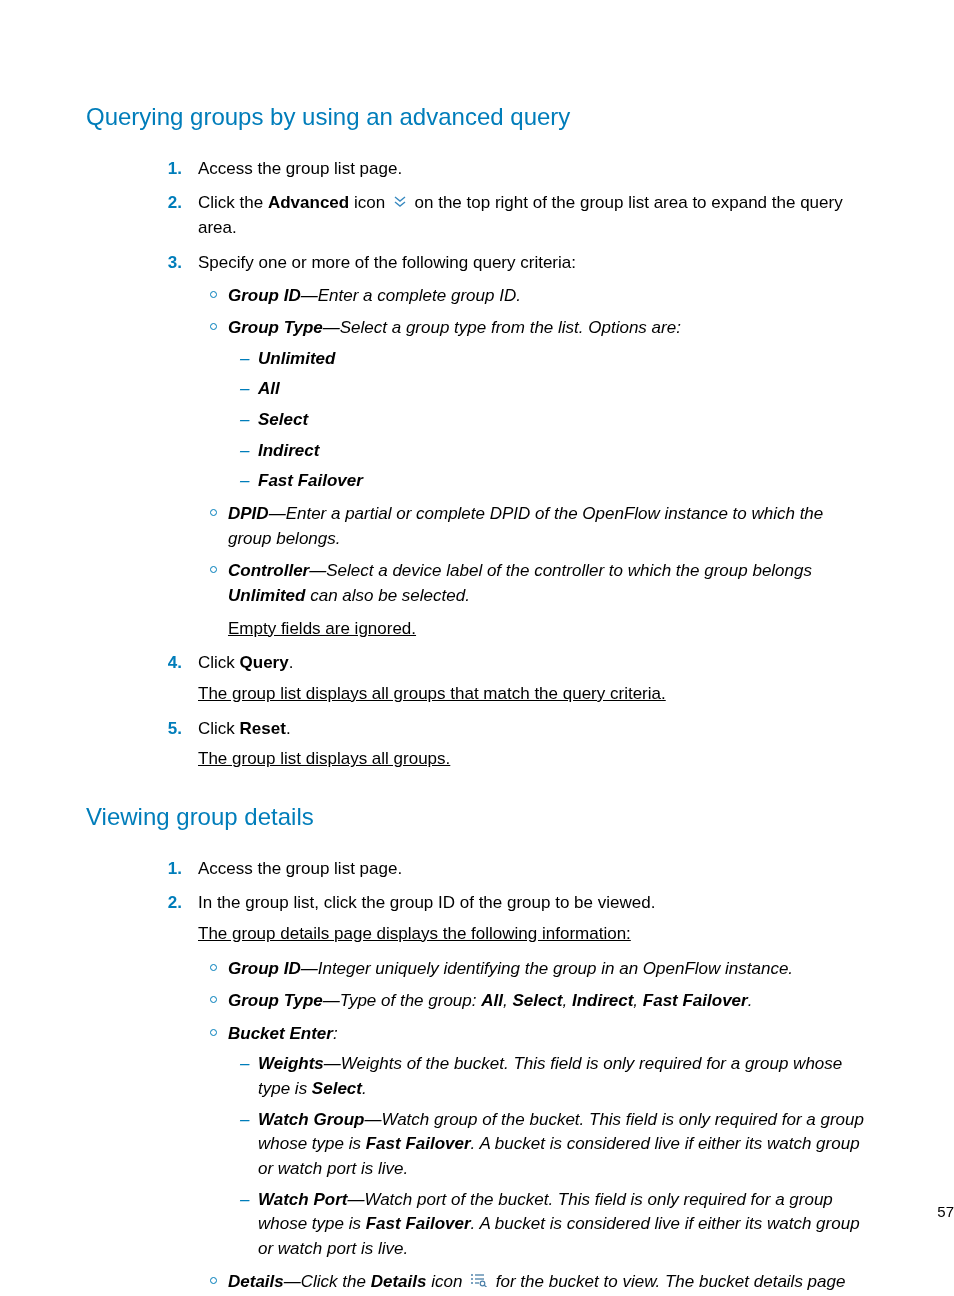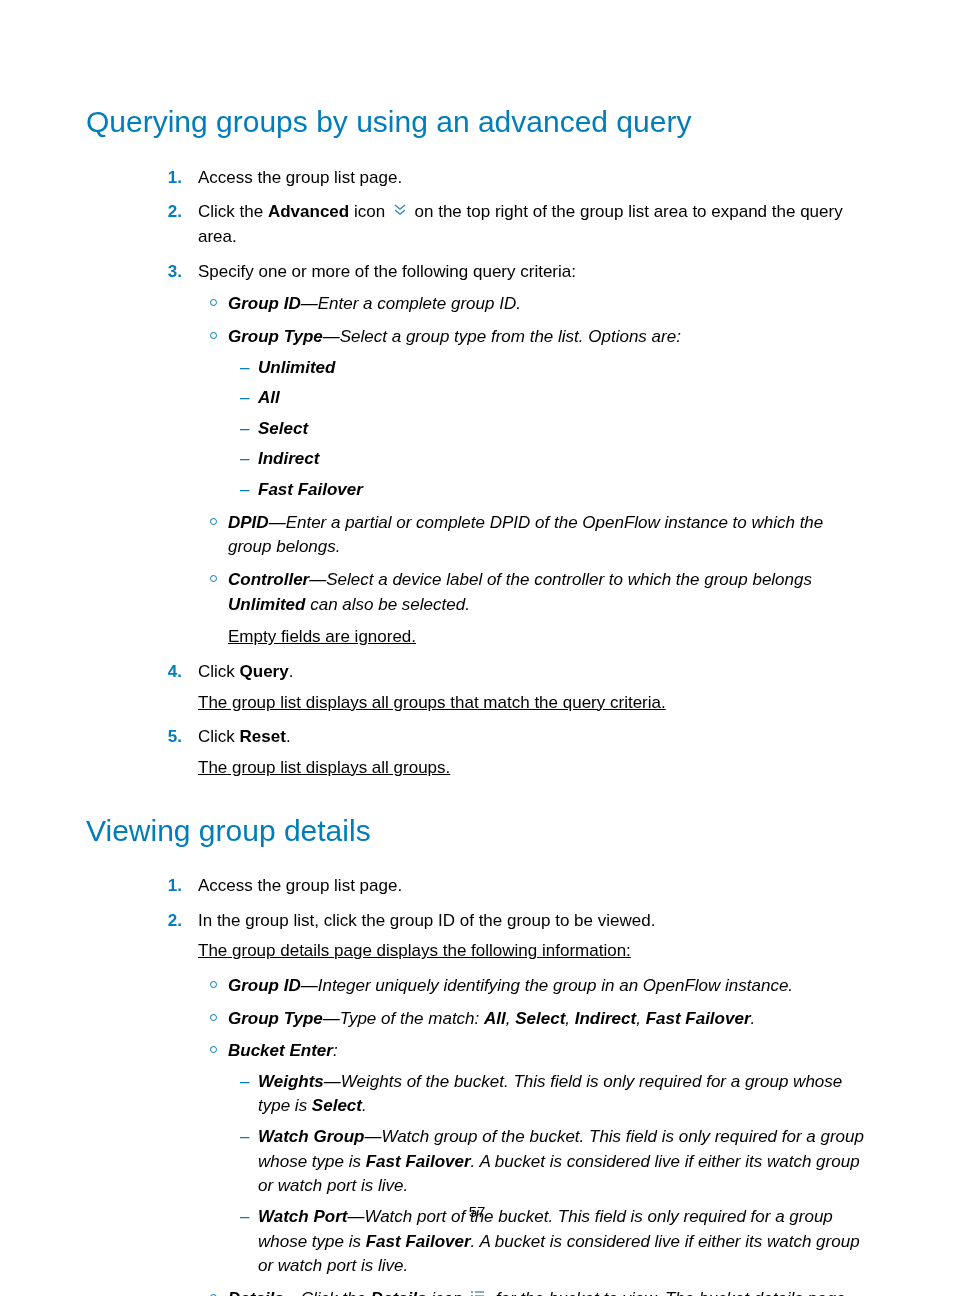--- a/index.html
+++ b/index.html
@@ -16,21 +16,21 @@
   }
   .page {
     padding: 100px 86px 0 86px;
     font-size: 17px;
     line-height: 1.45;
   }
   h2 {
     font-family: "Segoe UI", "Helvetica Neue", Arial, sans-serif;
     font-weight: 400;
     color: #007dba;
-    font-size: 30px;
+    font-size: 24px;
     margin: 0 0 22px 0;
   }
   
   ol.steps {
     list-style: none;
     margin: 0 0 28px 0;
     padding: 0 0 0 112px; 
   }
   ol.steps > li {
     position: relative;
@@ -92,21 +92,21 @@
   .inline-icon {
     display: inline-block;
     vertical-align: middle;
     margin: 0 3px;
   }
   .page-number {
     position: absolute;
     bottom: 76px;
     left: 0;
     width: 100%;
-    text-align: center;
+    text-align: right;
     font-size: 15px;
   }
 </style>
 </head>
 <body>
 
 <div class="page">
 
   <h2>Querying groups by using an advanced query</h2>
   <ol class="steps">
@@ -167,21 +167,21 @@
     </li>
     <li>
       <span class="num">2.</span>
       <span>In the group list, click the group ID of the group to be viewed.</span>
       <div class="aftertext">The group details page displays the following information:</div>
       <ul class="circ">
         <li>
           <span class="bold">Group ID</span><span>—Integer uniquely identifying the group in an OpenFlow instance.</span>
         </li>
         <li>
-          <span class="bold">Group Type</span><span>—Type of the match: </span><span class="bold">All</span><span>, </span><span class="bold">Select</span><span>, </span><span class="bold">Indirect</span><span>, </span><span class="bold">Fast Failover</span><span>.</span>
+          <span class="bold">Group Type</span><span>—Type of the group: </span><span class="bold">All</span><span>, </span><span class="bold">Select</span><span>, </span><span class="bold">Indirect</span><span>, </span><span class="bold">Fast Failover</span><span>.</span>
         </li>
         <li>
           <span class="bold">Bucket Enter</span><span>:</span>
           <ul class="dash">
             <li>
               <span class="bold">Weights</span><span>—Weights of the bucket. This field is only required for a group whose type is </span><span class="bold">Select</span><span>.</span>
             </li>
             <li>
               <span class="bold">Watch Group</span><span>—Watch group of the bucket. This field is only required for a group whose type is </span><span class="bold">Fast Failover</span><span>. A bucket is considered live if either its watch group or watch port is live.</span>
             </li>

